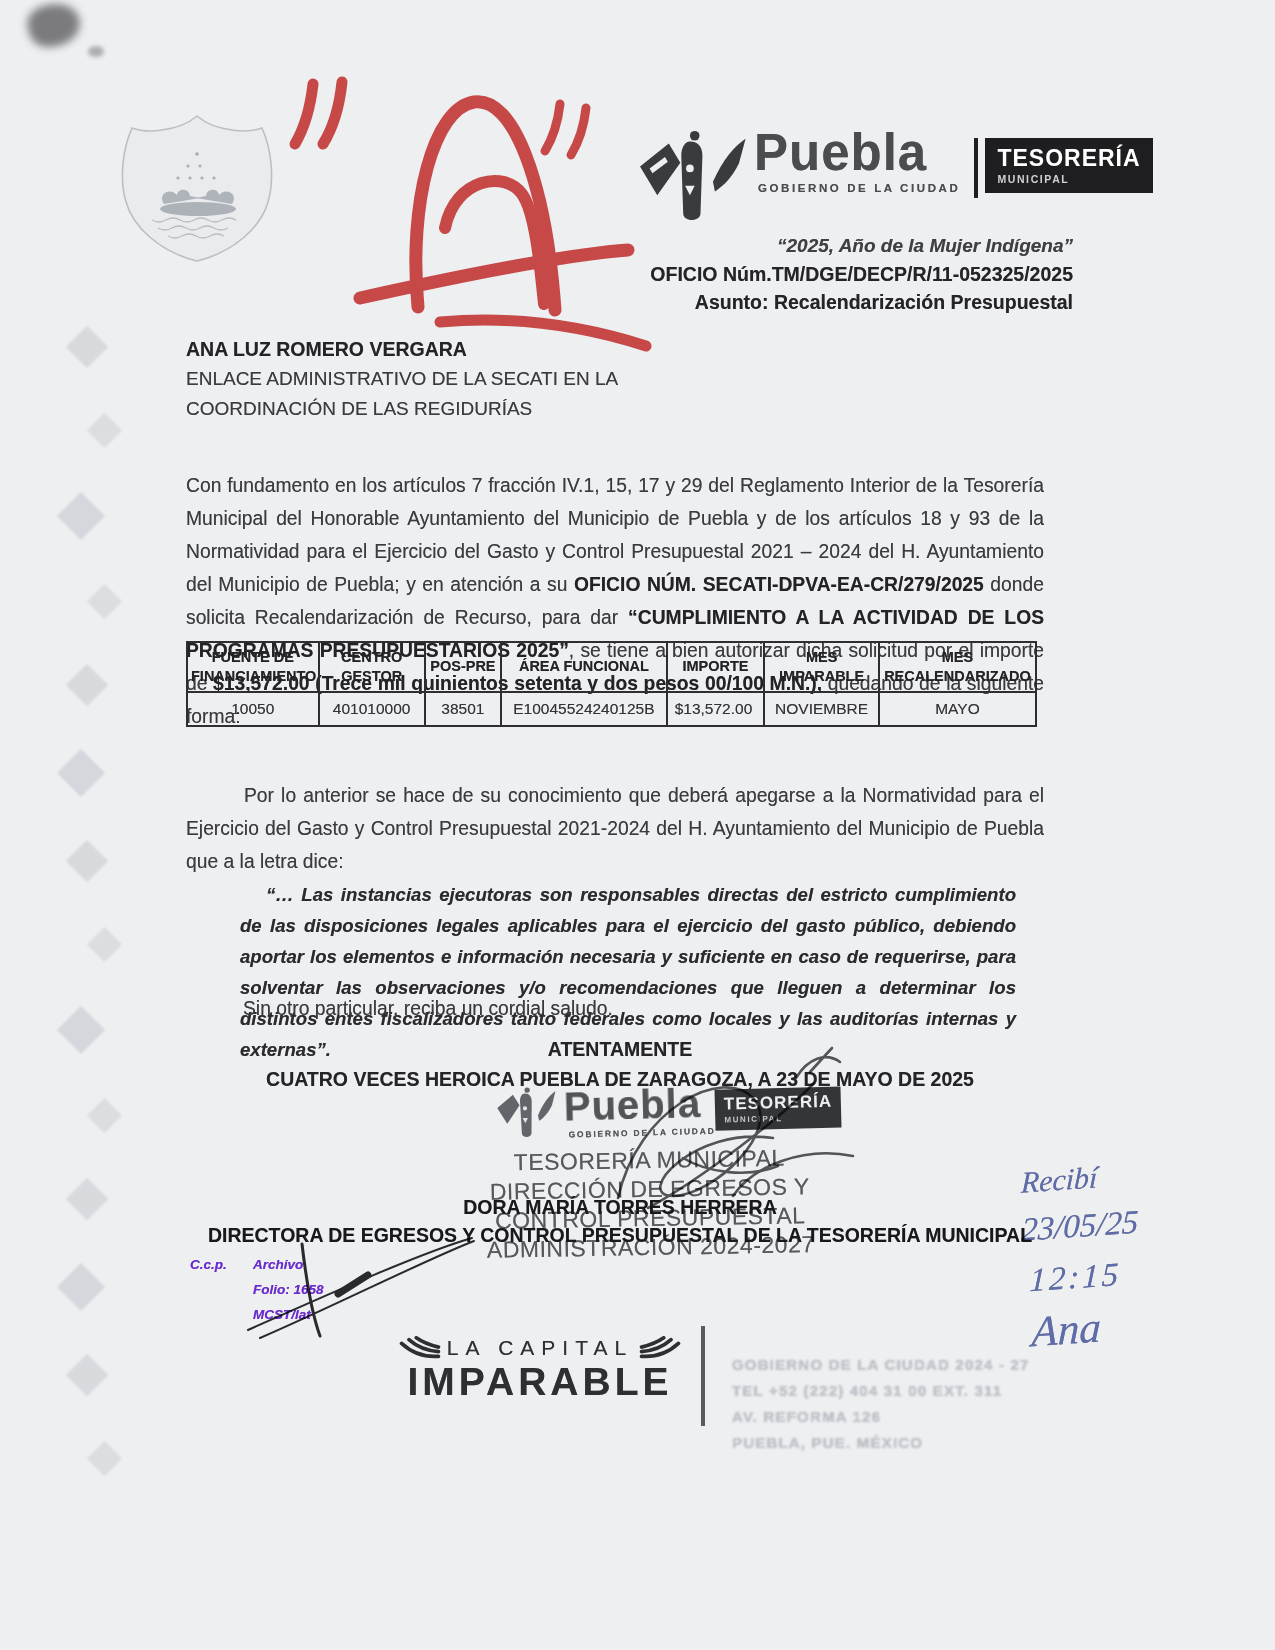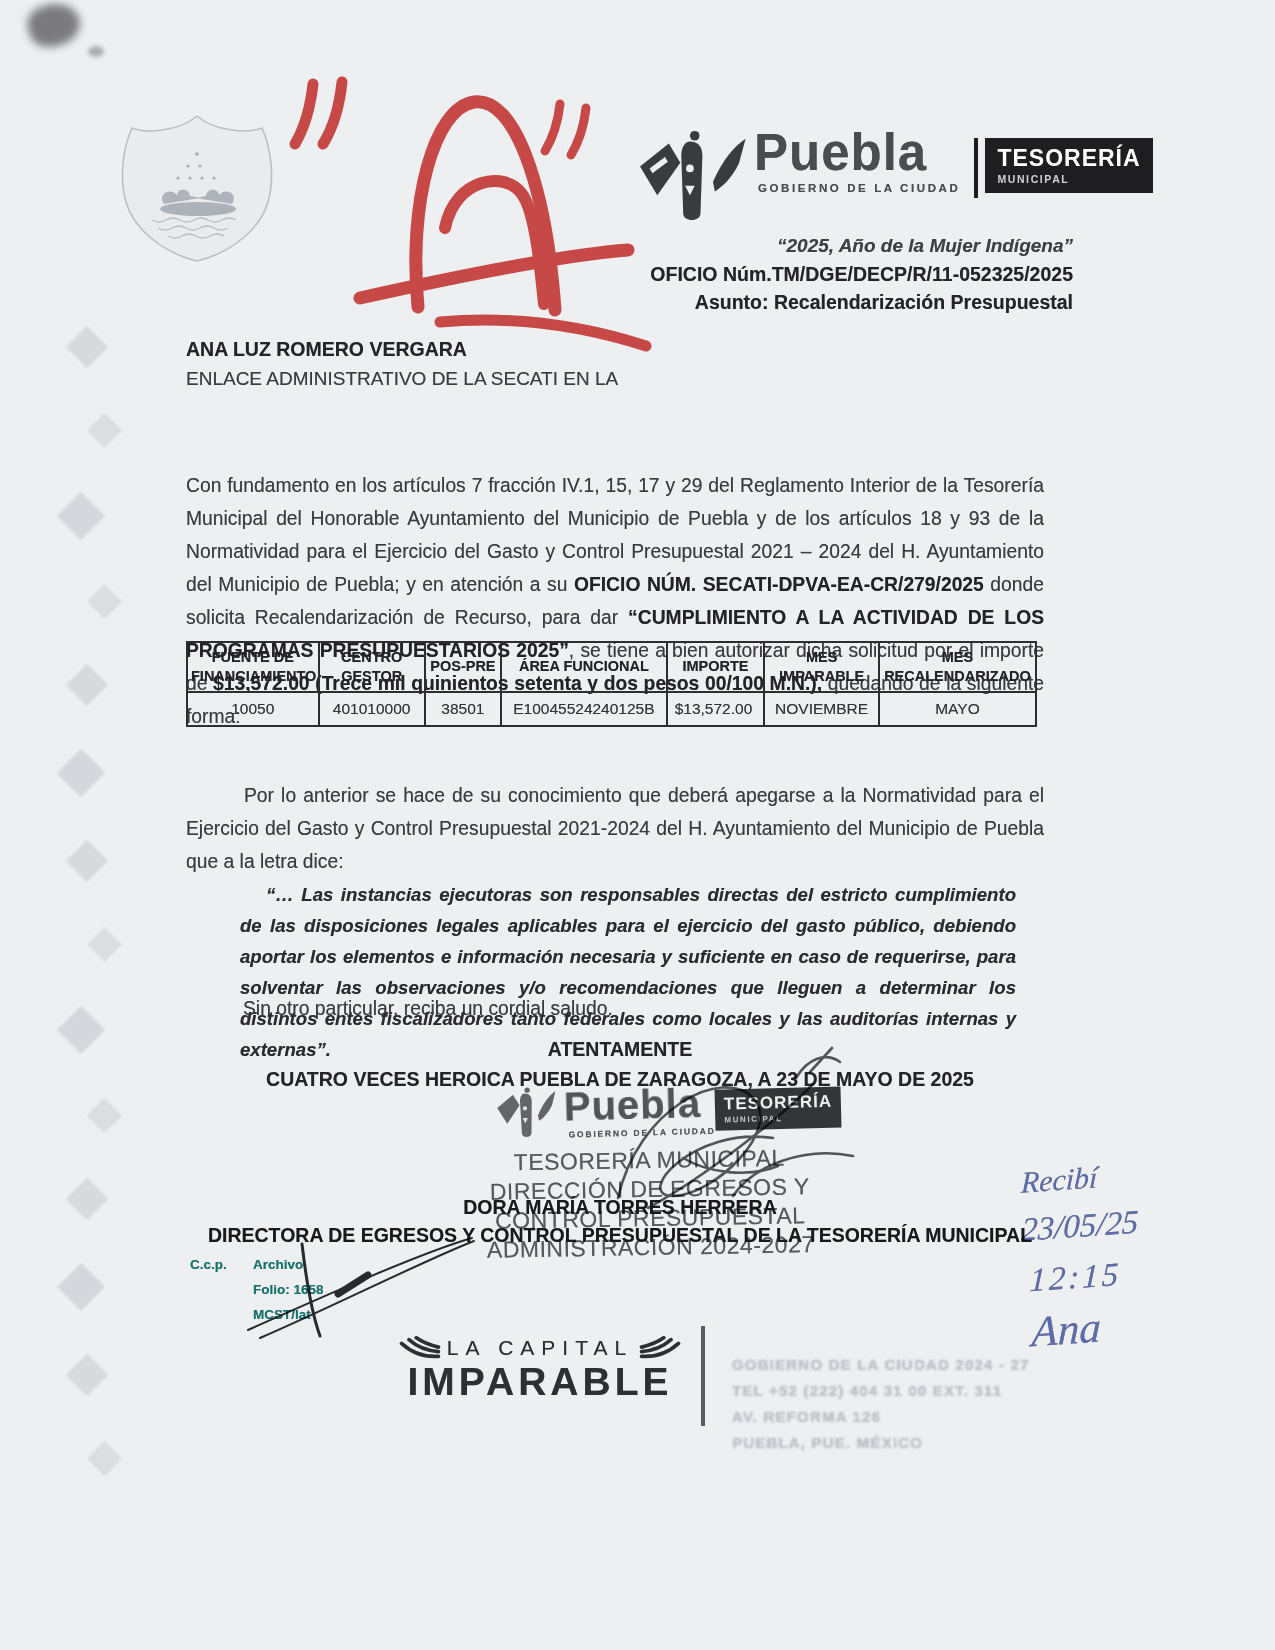--- a/index.html
+++ b/index.html
@@ -73,21 +73,21 @@
   .stamp-lines{position:absolute;left:350px;top:1146px;width:600px;text-align:center;
                font-size:23px;line-height:29px;color:#56565c;letter-spacing:.5px;
                transform:rotate(-1deg);mix-blend-mode:multiply;opacity:.95;}
   .scribble{position:absolute;left:548px;top:1038px;mix-blend-mode:multiply;}
 
   .sig-name{top:1196px;font-weight:bold;font-size:19.5px;color:#19191c;}
   .sig-title{top:1224px;font-weight:bold;font-size:19.5px;color:#19191c;}
   .sig-ref{top:1254px;font-size:17.5px;color:#3b3b3f;}
 
   .ccp{position:absolute;left:190px;top:1252px;font-size:13.5px;font-weight:600;
-       color:#0f766e;line-height:25px;}
+       color:#6d28d9;line-height:25px;font-style:italic;}
   .ccp-label{position:absolute;left:0;top:0;}
   .ccp-lines{margin-left:63px;}
   .penmark{position:absolute;left:240px;top:1228px;mix-blend-mode:multiply;}
 
   .fbrand{position:absolute;left:380px;top:1336px;width:320px;text-align:center;color:#2e2f33;}
   .fbrand-row{display:flex;align-items:center;justify-content:center;gap:6px;}
   .fbrand-1{font-weight:normal;font-size:21px;letter-spacing:7px;}
   .fbrand-2{font-weight:bold;font-size:39px;letter-spacing:4px;margin-top:0px;}
   .fdivider{position:absolute;left:701px;top:1326px;width:4px;height:100px;background:#404145;opacity:.85;}
   .faddress{position:absolute;left:732px;top:1352px;font-size:15px;line-height:26px;
@@ -186,20 +186,21 @@
 
   <div class="meta">
     <div class="meta-legend">“2025, Año de la Mujer Indígena”</div>
     <div class="meta-oficio">OFICIO Núm.TM/DGE/DECP/R/11-052325/2025</div>
     <div class="meta-asunto">Asunto: Recalendarización Presupuestal</div>
   </div>
 
   <div class="recipient">
     <div class="r-name">ANA LUZ ROMERO VERGARA</div>
     <div>ENLACE ADMINISTRATIVO DE LA SECATI EN LA</div>
+    <div>COORDINACIÓN DE LAS REGIDURÍAS</div>
   </div>
 
   <p class="para p1"><span>Con fundamento en los artículos 7 fracción IV.1, 15, 17 y 29 del Reglamento Interior de la Tesorería Municipal del Honorable Ayuntamiento del Municipio de Puebla y de los artículos 18 y 93 de la Normatividad para el Ejercicio del Gasto y Control Presupuestal 2021 – 2024 del H. Ayuntamiento del Municipio de Puebla; y en atención a su </span><b>OFICIO NÚM. SECATI-DPVA-EA-CR/279/2025</b><span> donde solicita Recalendarización de Recurso, para dar </span><b>“CUMPLIMIENTO A LA ACTIVIDAD DE LOS PROGRAMAS PRESUPUESTARIOS 2025”</b><span>, se tiene a bien autorizar dicha solicitud por el importe de </span><b>$13,572.00 (Trece mil quinientos setenta y dos pesos 00/100 M.N.),</b><span> quedando de la siguiente forma:</span></p>
 
   <div class="tblwrap">
     <table>
       <colgroup>
         <col style="width:15.5%">
           <col style="width:12.5%">
           <col style="width:9%">

